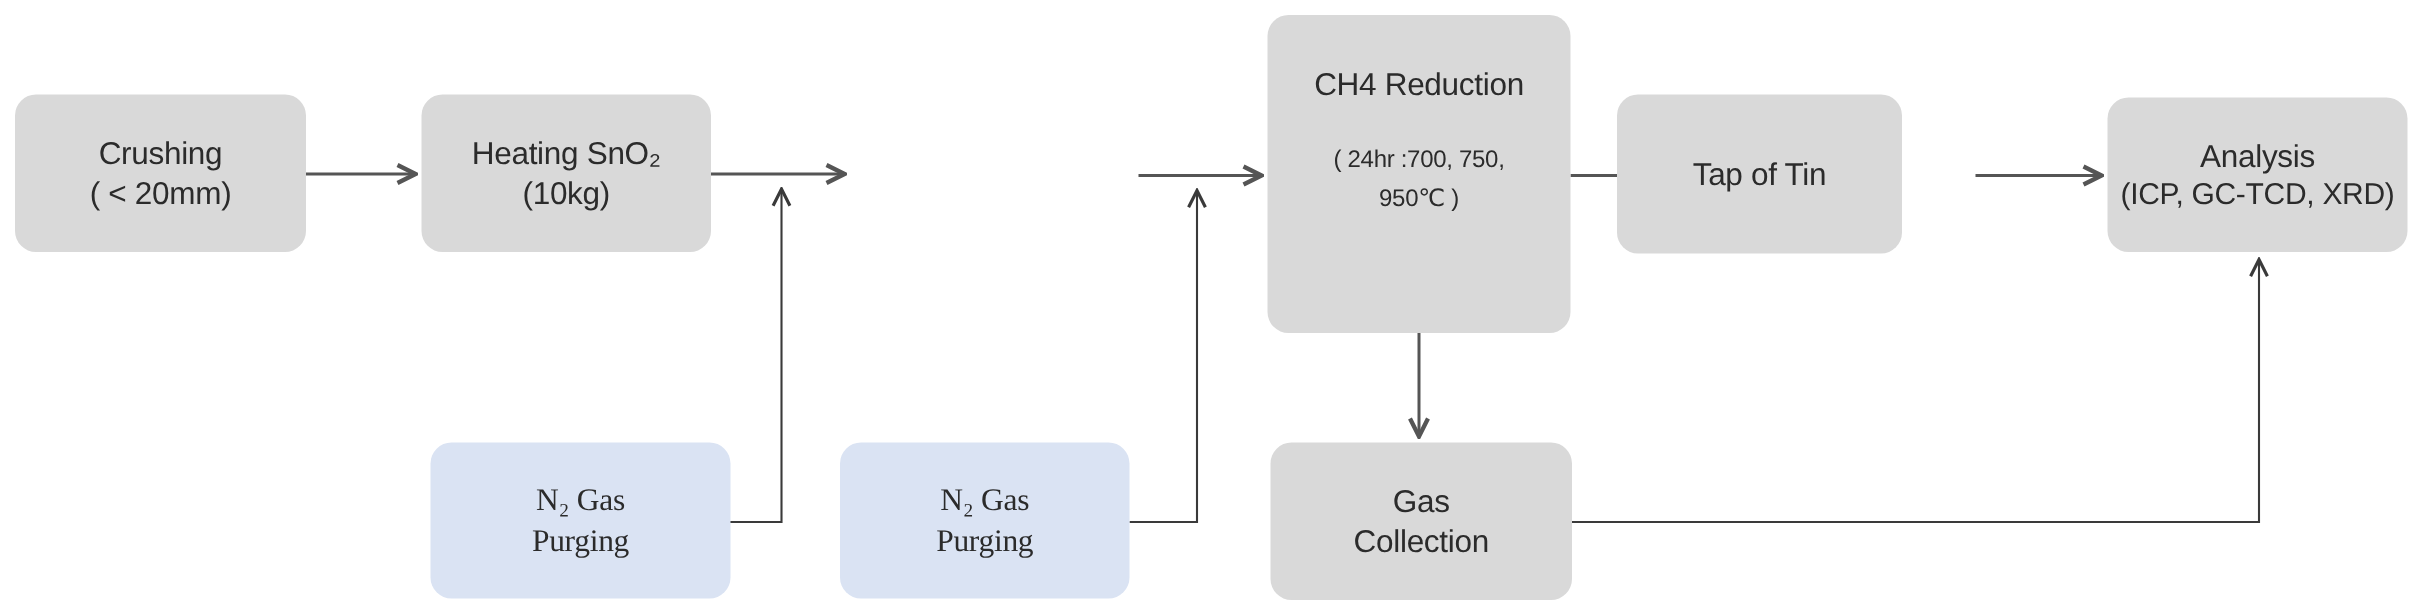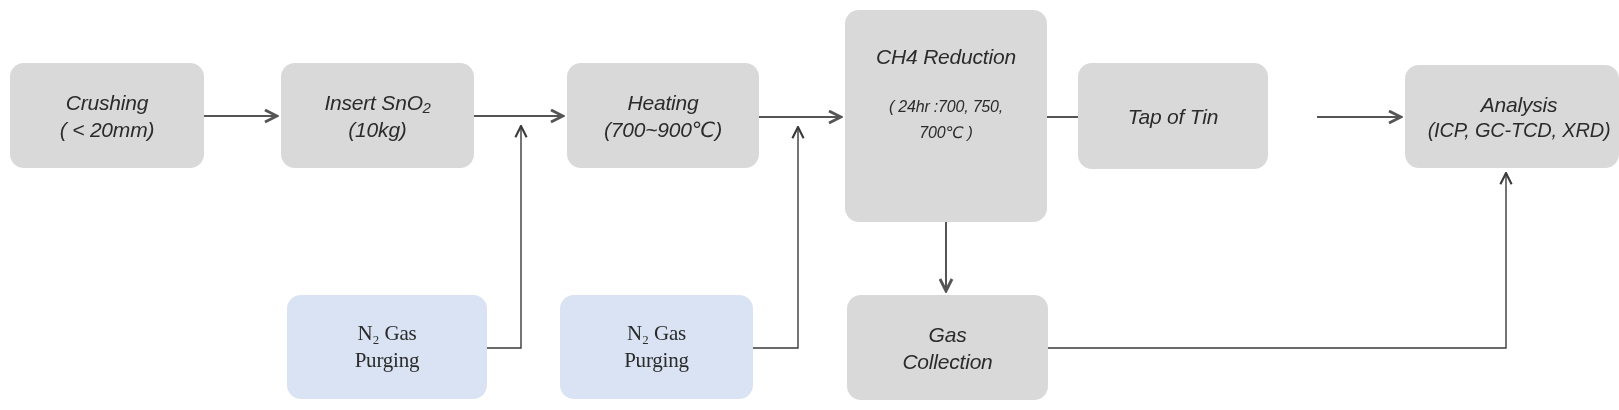--- a/index.html
+++ b/index.html
@@ -32,30 +32,30 @@
     border-radius:14px;
     display:flex;
     flex-direction:column;
     align-items:center;
     justify-content:center;
     text-align:center;
     font-size:21px;
     line-height:27px;
     letter-spacing:-0.2px;
   }
-  .node.gray{background:var(--box-gray);font-style:italic;}
+  .node.gray{background:var(--box-gray);}
   .node.blue{background:var(--box-blue);font-family:Liberation Serif, serif;}
   .node span{display:block;}
   #n-crushing {left:10px;  top:63px;  width:194px; height:105px;}
   #n-insert   {left:281px; top:63px;  width:193px; height:105px;}
   #n-heating  {left:567px; top:63px;  width:192px; height:105px;}
   #n-ch4      {left:845px; top:10px;  width:202px; height:212px; justify-content:flex-start; padding-top:33px; box-sizing:border-box;}
   #n-ch4 .body{margin-top:24px; font-size:16px; line-height:26px;}
   #n-tap      {left:1078px;top:63px;  width:190px; height:106px;}
-  #n-analysis {left:1405px;top:65px;  width:200px; height:103px;padding-left:14px;}
+  #n-analysis {left:1405px;top:65px;  width:200px; height:103px;}
   #n-analysis .subtitle{font-size:20px; line-height:24px;}
   #n-n2a      {left:287px; top:295px; width:200px; height:104px;}
   #n-n2b      {left:560px; top:295px; width:193px; height:104px;}
   #n-gas      {left:847px; top:295px; width:201px; height:105px;text-align:right;}
 </style>
 </head>
 <body>
 
 <div class="canvas">
 
@@ -79,34 +79,30 @@
     <polyline class="c-thin" points="483,348 521,348 521,126" marker-end="url(#ah-thin)"></polyline>
     <polyline class="c-thin" points="753,348 798,348 798,127" marker-end="url(#ah-thin)"></polyline>
   </svg>
 
   <div class="node gray" id="n-crushing">
     <span>Crushing</span>
     <span>( &lt; 20mm)</span>
   </div>
 
   <div class="node gray" id="n-insert">
-    <span>Insert SnO₂</span>
+    <span>Heating SnO₂</span>
     <span>(10kg)</span>
   </div>
 
-  <div class="node gray" id="n-heating">
-    <span>Heating</span>
-    <span>(700~900℃)</span>
-  </div>
 
   <div class="node gray" id="n-ch4">
     <span>CH4 Reduction</span>
     <div class="body">
       <span>( 24hr :700, 750,</span>
-      <span>700℃ )</span>
+      <span>950℃ )</span>
     </div>
   </div>
 
   <div class="node gray" id="n-tap">
     <span>Tap of Tin</span>
   </div>
 
   <div class="node gray" id="n-analysis">
     <span>Analysis</span>
     <span class="subtitle">(ICP, GC-TCD, XRD)</span>

